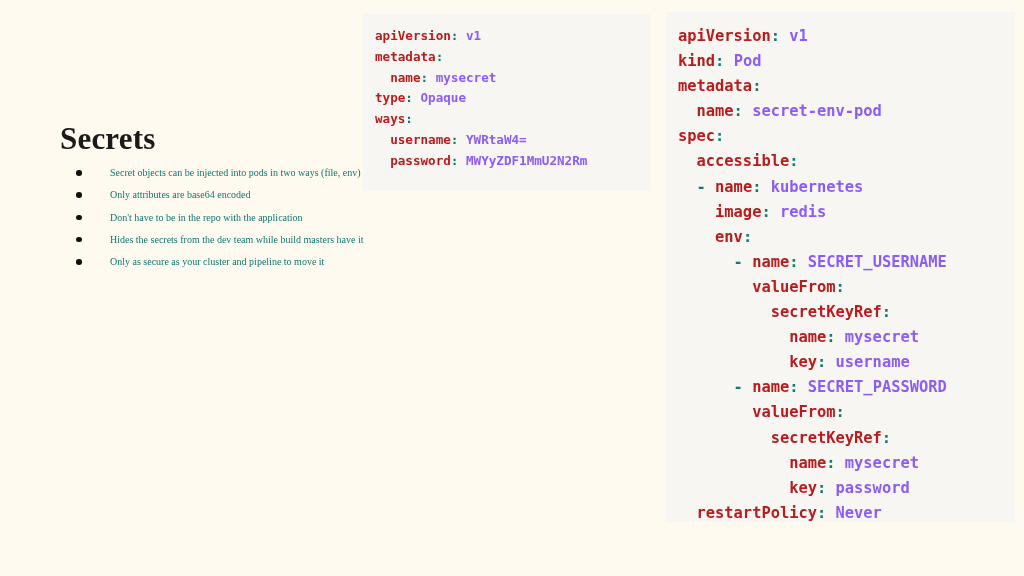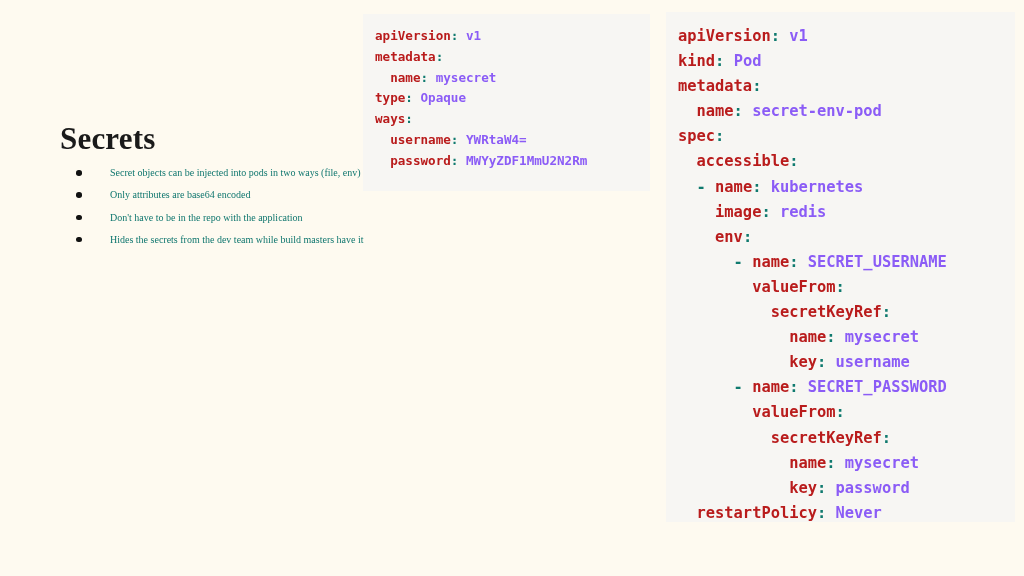--- a/index.html
+++ b/index.html
@@ -118,20 +118,21 @@
 <div class="slide">
 
   <div class="left-col">
     <h1 class="slide-title">Secrets</h1>
 
     <ul class="bullet-list">
         <li class="bullet-item"><span class="bullet-dot"></span><span>Secret objects can be injected into pods in two ways (file, env)</span></li>
         <li class="bullet-item"><span class="bullet-dot"></span><span>Only attributes are base64 encoded</span></li>
         <li class="bullet-item"><span class="bullet-dot"></span><span>Don't have to be in the repo with the application</span></li>
         <li class="bullet-item"><span class="bullet-dot"></span><span>Hides the secrets from the dev team while build masters have it</span></li>
+        <li class="bullet-item"><span class="bullet-dot"></span><span>Only as secure as your cluster and pipeline to move it</span></li>
       </ul>
   </div>
 
   <div class="code-block" id="code-block-secret"><span class="code-line"><span class="tok-key">apiVersion</span><span class="tok-punct">: </span><span class="tok-val">v1</span>
 </span><span class="code-line"><span class="tok-key">metadata</span><span class="tok-punct">:</span>
 </span><span class="code-line"><span class="tok-key">  name</span><span class="tok-punct">: </span><span class="tok-val">mysecret</span>
 </span><span class="code-line"><span class="tok-key">type</span><span class="tok-punct">: </span><span class="tok-val">Opaque</span>
 </span><span class="code-line"><span class="tok-key">ways</span><span class="tok-punct">:</span>
 </span><span class="code-line"><span class="tok-key">  username</span><span class="tok-punct">: </span><span class="tok-val">YWRtaW4=</span>
 </span><span class="code-line"><span class="tok-key">  password</span><span class="tok-punct">: </span><span class="tok-val">MWYyZDF1MmU2N2Rm</span>

